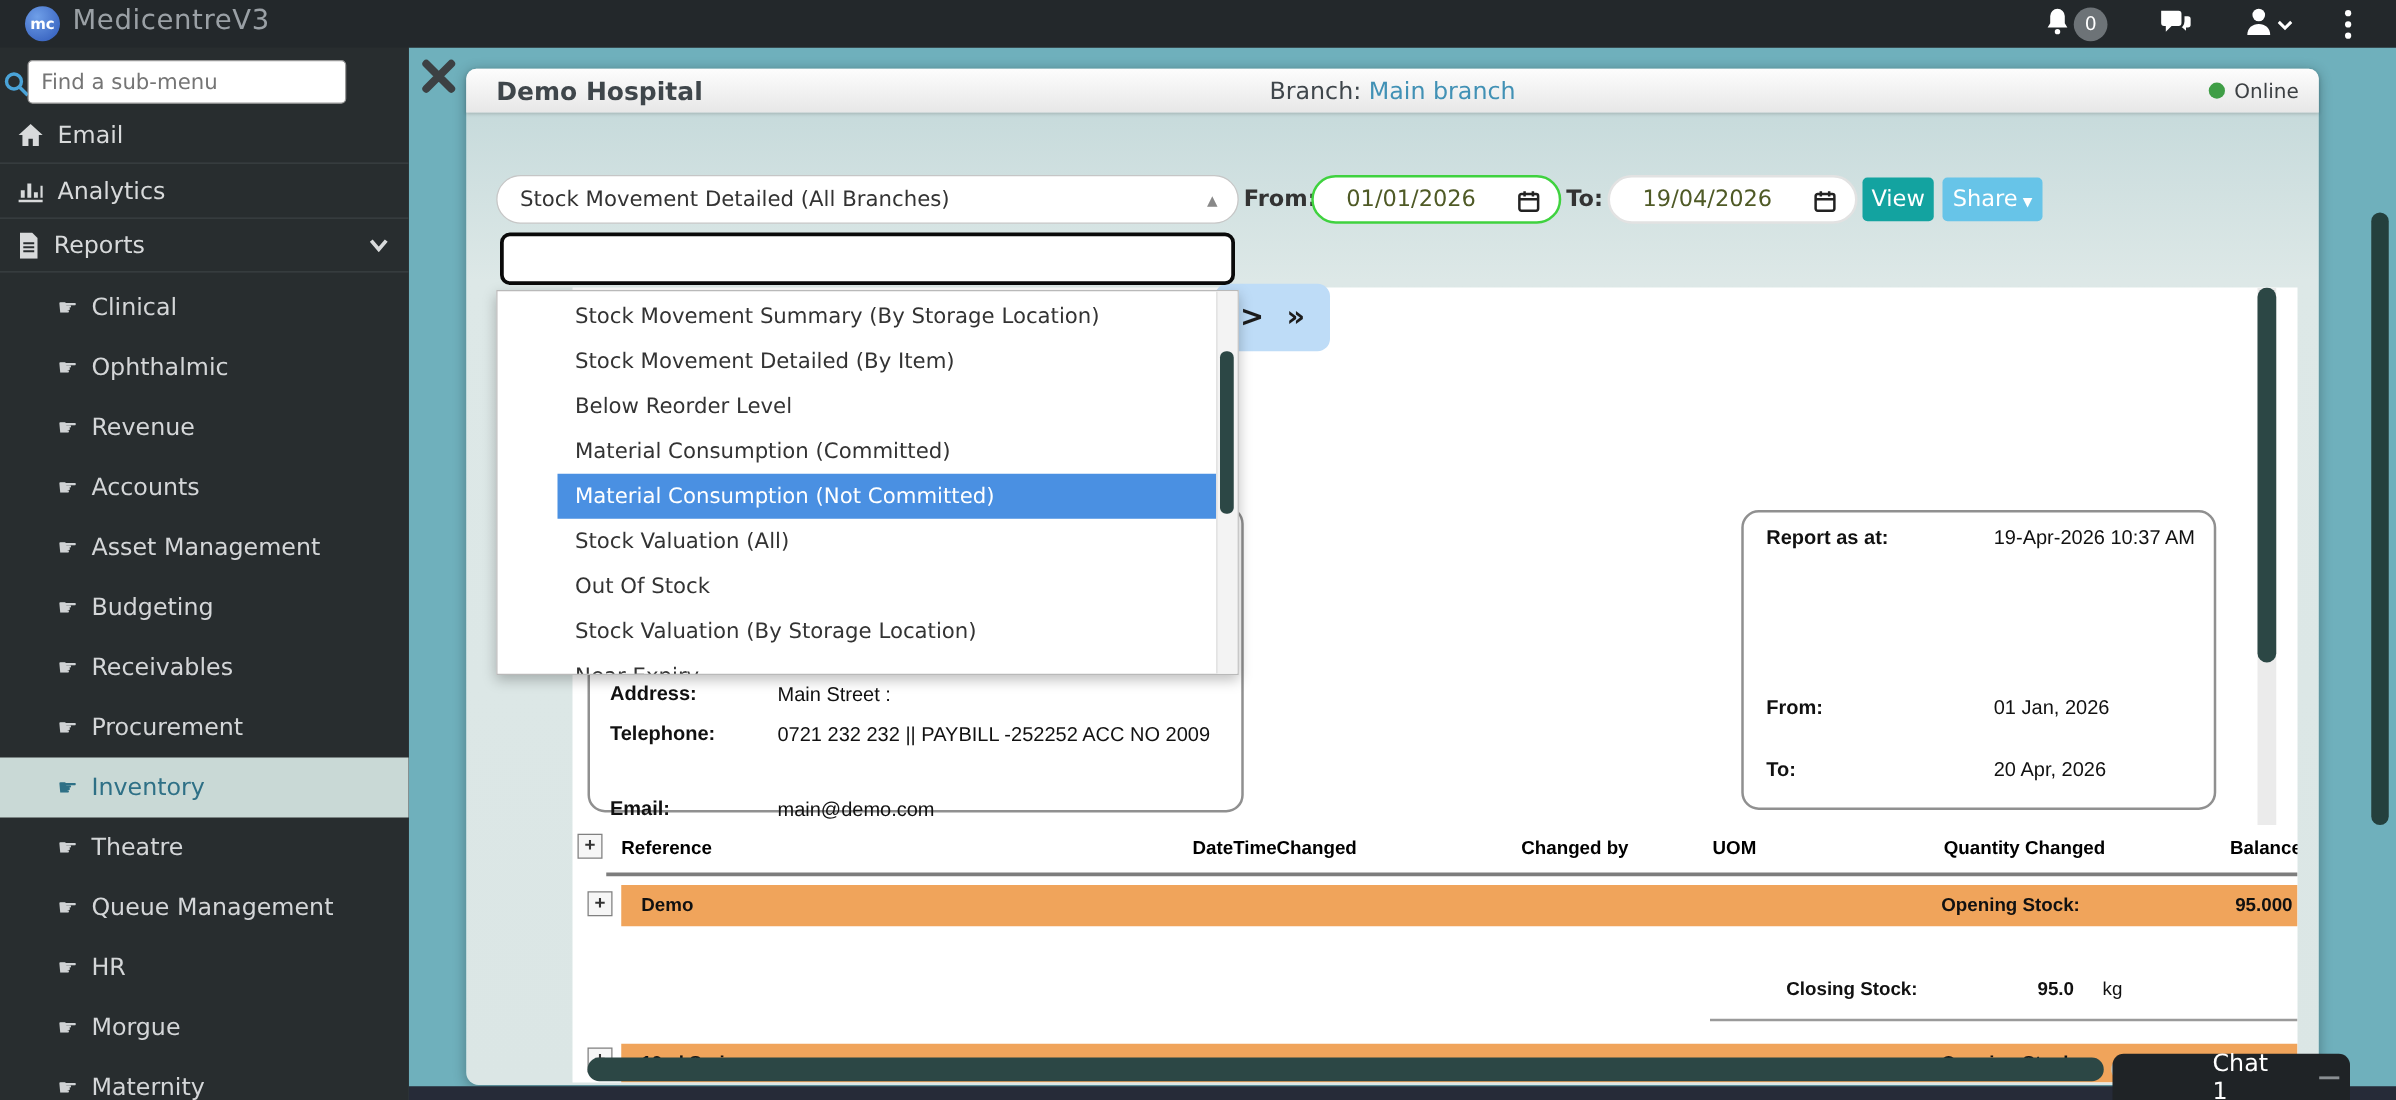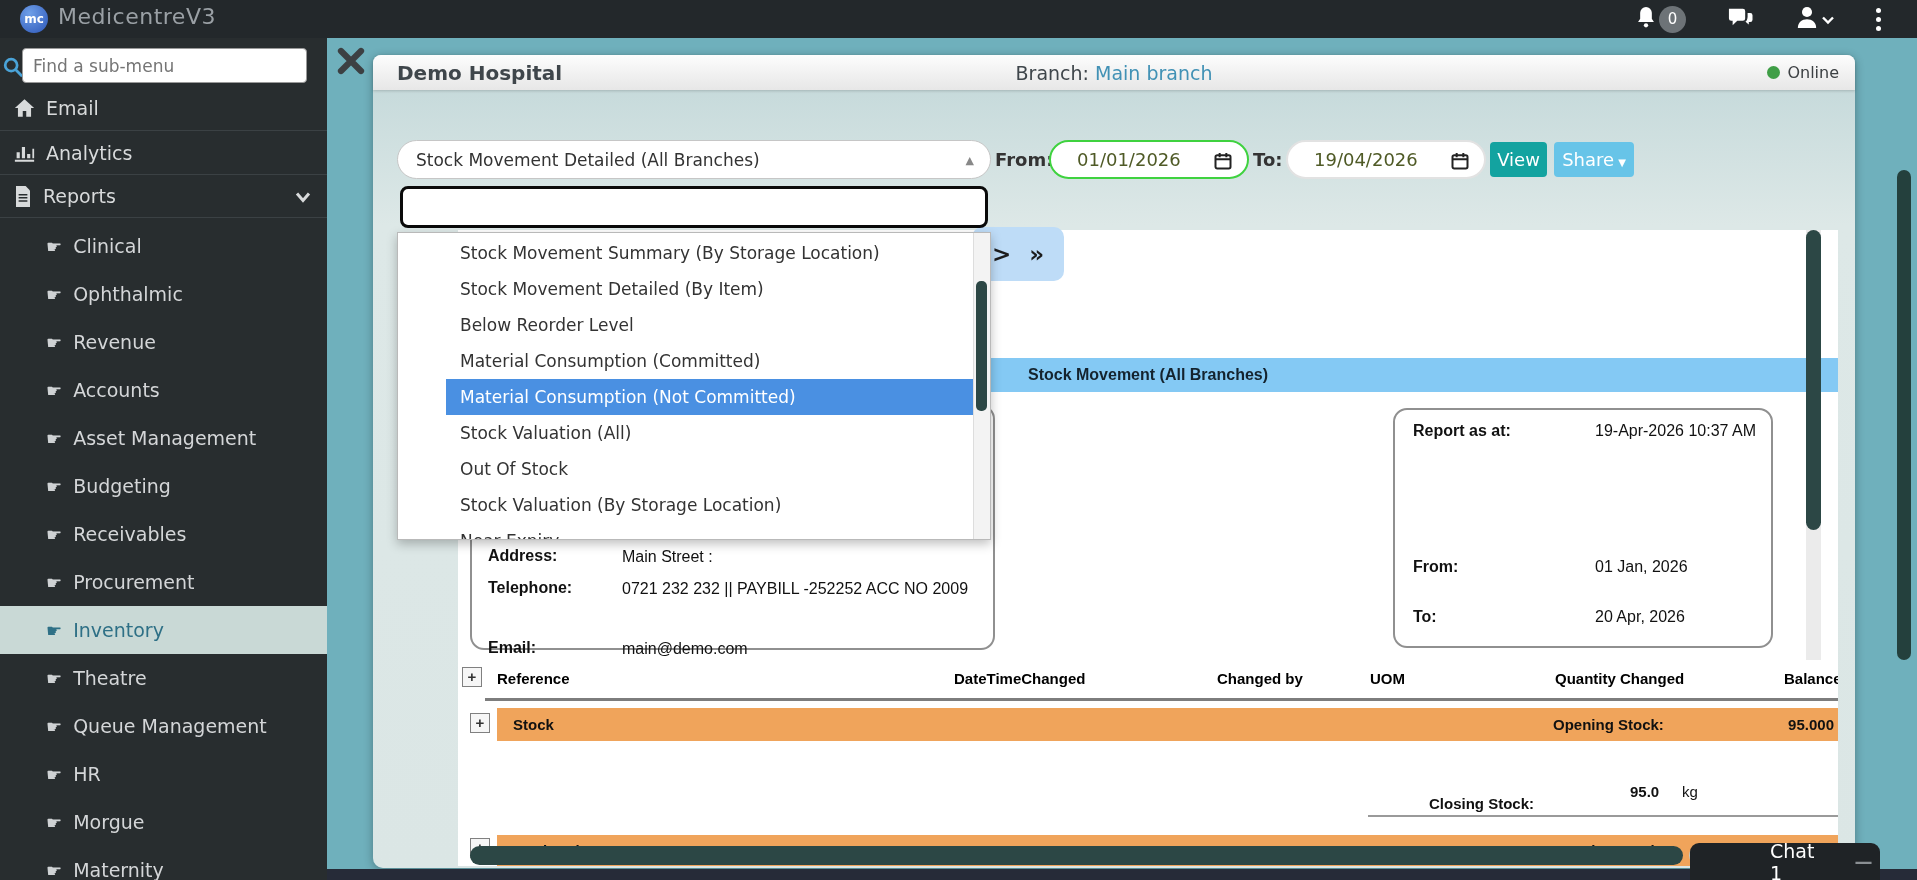--- a/index.html
+++ b/index.html
@@ -17,21 +17,21 @@
   .badge { display:inline-block; min-width:27px; height:27px; border-radius:14px; background:#6d7377;
            color:#fff; font-size:15px; text-align:center; line-height:27px; }
   .vdots { display:flex; flex-direction:column; gap:4px; }
   .vdots span { width:5px; height:5px; border-radius:50%; background:#fff; }
   .person-group { display:flex; align-items:center; gap:4px; }
 
   
   .sidebar { position:absolute; left:0; top:38px; width:327px; height:842px; background:#282d2f; z-index:20; overflow:hidden; }
   .search-row { position:absolute; top:10px; left:0; width:100%; height:36px; }
   .search-row svg { position:absolute; left:2px; top:8px; }
-  .search-input { position:absolute; left:22px; top:0; width:285px; height:35px; border:1px solid #999;
+  .search-input { position:absolute; left:22px; top:0; width:255px; height:35px; border:1px solid #999;
                   border-radius:4px; background:#fff; font-size:17px; color:#333; padding:0 10px;
                   font-family:"DejaVu Sans", sans-serif; }
   .nav { position:absolute; top:48px; left:0; right:0; }
   .nav-item { height:44px; display:flex; align-items:center; gap:11px; padding-left:14px;
               color:#d8dadb; font-size:19px; }
   .nav-item + .nav-item { border-top:1px solid #3b4144; }
   .nav-item:last-child { border-bottom:1px solid #3b4144; }
   .nav-item .spacer { margin-left:auto; margin-right:16px; }
   .submenu { position:absolute; top:184px; left:0; right:0; }
   .sub-item { height:48px; display:flex; align-items:center; gap:11px; padding-left:46px;
@@ -100,21 +100,21 @@
   .rpt-vtrack { position:absolute; left:1348px; top:0; width:15px; height:430px; background:#ebebeb; }
   .rpt-vthumb { position:absolute; left:1348px; top:0; width:15px; height:300px; background:#2c4745; border-radius:8px; }
   .expander { position:absolute; width:20px; height:20px; background:#f6f6f6; border:1px solid #808080;
               font-size:15px; font-weight:bold; color:#333; text-align:center; line-height:18px; }
   .th { position:absolute; top:440px; font-size:15px; font-weight:bold; color:#000; white-space:nowrap; }
   .hdr-line { position:absolute; left:27px; right:0; top:468px; height:3px; background:#7d7d7d; }
   .grp-row { position:absolute; left:39px; right:0; background:#f0a45b; display:flex; align-items:center;
              padding-left:16px; font-size:15px; font-weight:bold; }
   .op-lbl { position:absolute; left:1056px; font-size:15px; font-weight:bold; }
   .op-val { position:absolute; right:4px; font-size:15px; font-weight:bold; }
-  .closing-lbl { position:absolute; left:971px; top:553px; font-size:15px; font-weight:bold;margin-top:12px; }
+  .closing-lbl { position:absolute; left:971px; top:553px; font-size:15px; font-weight:bold; }
   .closing-val { position:absolute; left:1172px; top:553px; font-size:15px; font-weight:bold; }
   .closing-uom { position:absolute; left:1224px; top:553px; font-size:15px; }
   .closing-line { position:absolute; left:910px; right:0; top:585px; height:2px; background:#9a9a9a; }
 
   
   .dd-search { position:absolute; left:27px; top:131px; width:588px; height:42px; background:#fff;
                border:3px solid #0a0a0a; border-radius:8px; z-index:10; font-size:17px; padding:0 12px;
                font-family:"DejaVu Sans",sans-serif; }
   .dd-list { position:absolute; left:24px; top:177px; width:594px; height:308px; background:#fff;
              border:1px solid #b9b9b9; box-shadow:0 4px 10px rgba(0,0,0,.25); overflow:hidden; z-index:10;
@@ -323,23 +323,20 @@
     </div>
     <button class="view-btn">View</button>
     <button class="share-btn"><span>Share</span><span class="sc">▼</span></button>
 
     <div class="pagination">
       <span class="pg">&gt;</span>
       <span class="pg">»</span>
     </div>
 
     <div class="report">
-      <div class="rpt-titlebar">
-        <span class="rpt-title">Stock Movement (All Branches)</span>
-      </div>
 
       <div class="info-box">
         <span class="row-lbl" style="top:140px">Address:</span>
         <span class="row-val" style="top:140px">Main Street :</span>
         <span class="row-lbl" style="top:172px">Telephone:</span>
         <span class="row-val" style="top:172px">0721 232 232  ||  PAYBILL -252252 ACC NO 2009</span>
         <span class="row-lbl" style="top:232px">Email:</span>
         <span class="row-val" style="top:232px">main@demo.com</span>
       </div>
 
@@ -359,21 +356,21 @@
       <span class="th" style="left:39px">Reference</span>
       <span class="th" style="left:496px">DateTimeChanged</span>
       <span class="th" style="left:759px">Changed by</span>
       <span class="th" style="left:912px">UOM</span>
       <span class="th" style="left:1097px">Quantity Changed</span>
       <span class="th" style="left:1326px">Balance</span>
       <div class="hdr-line"></div>
 
       <div class="expander" style="left:12px; top:483px">+</div>
       <div class="grp-row" style="top:478px; height:33px">
-        <span>Stock</span>
+        <span>Demo</span>
         <span class="op-lbl">Opening Stock:</span>
         <span class="op-val">95.000</span>
       </div>
 
       <span class="closing-lbl">Closing Stock:</span>
       <span class="closing-val">95.0</span>
       <span class="closing-uom">kg</span>
       <div class="closing-line"></div>
 
       <div class="expander" style="left:12px; top:608px">+</div>

